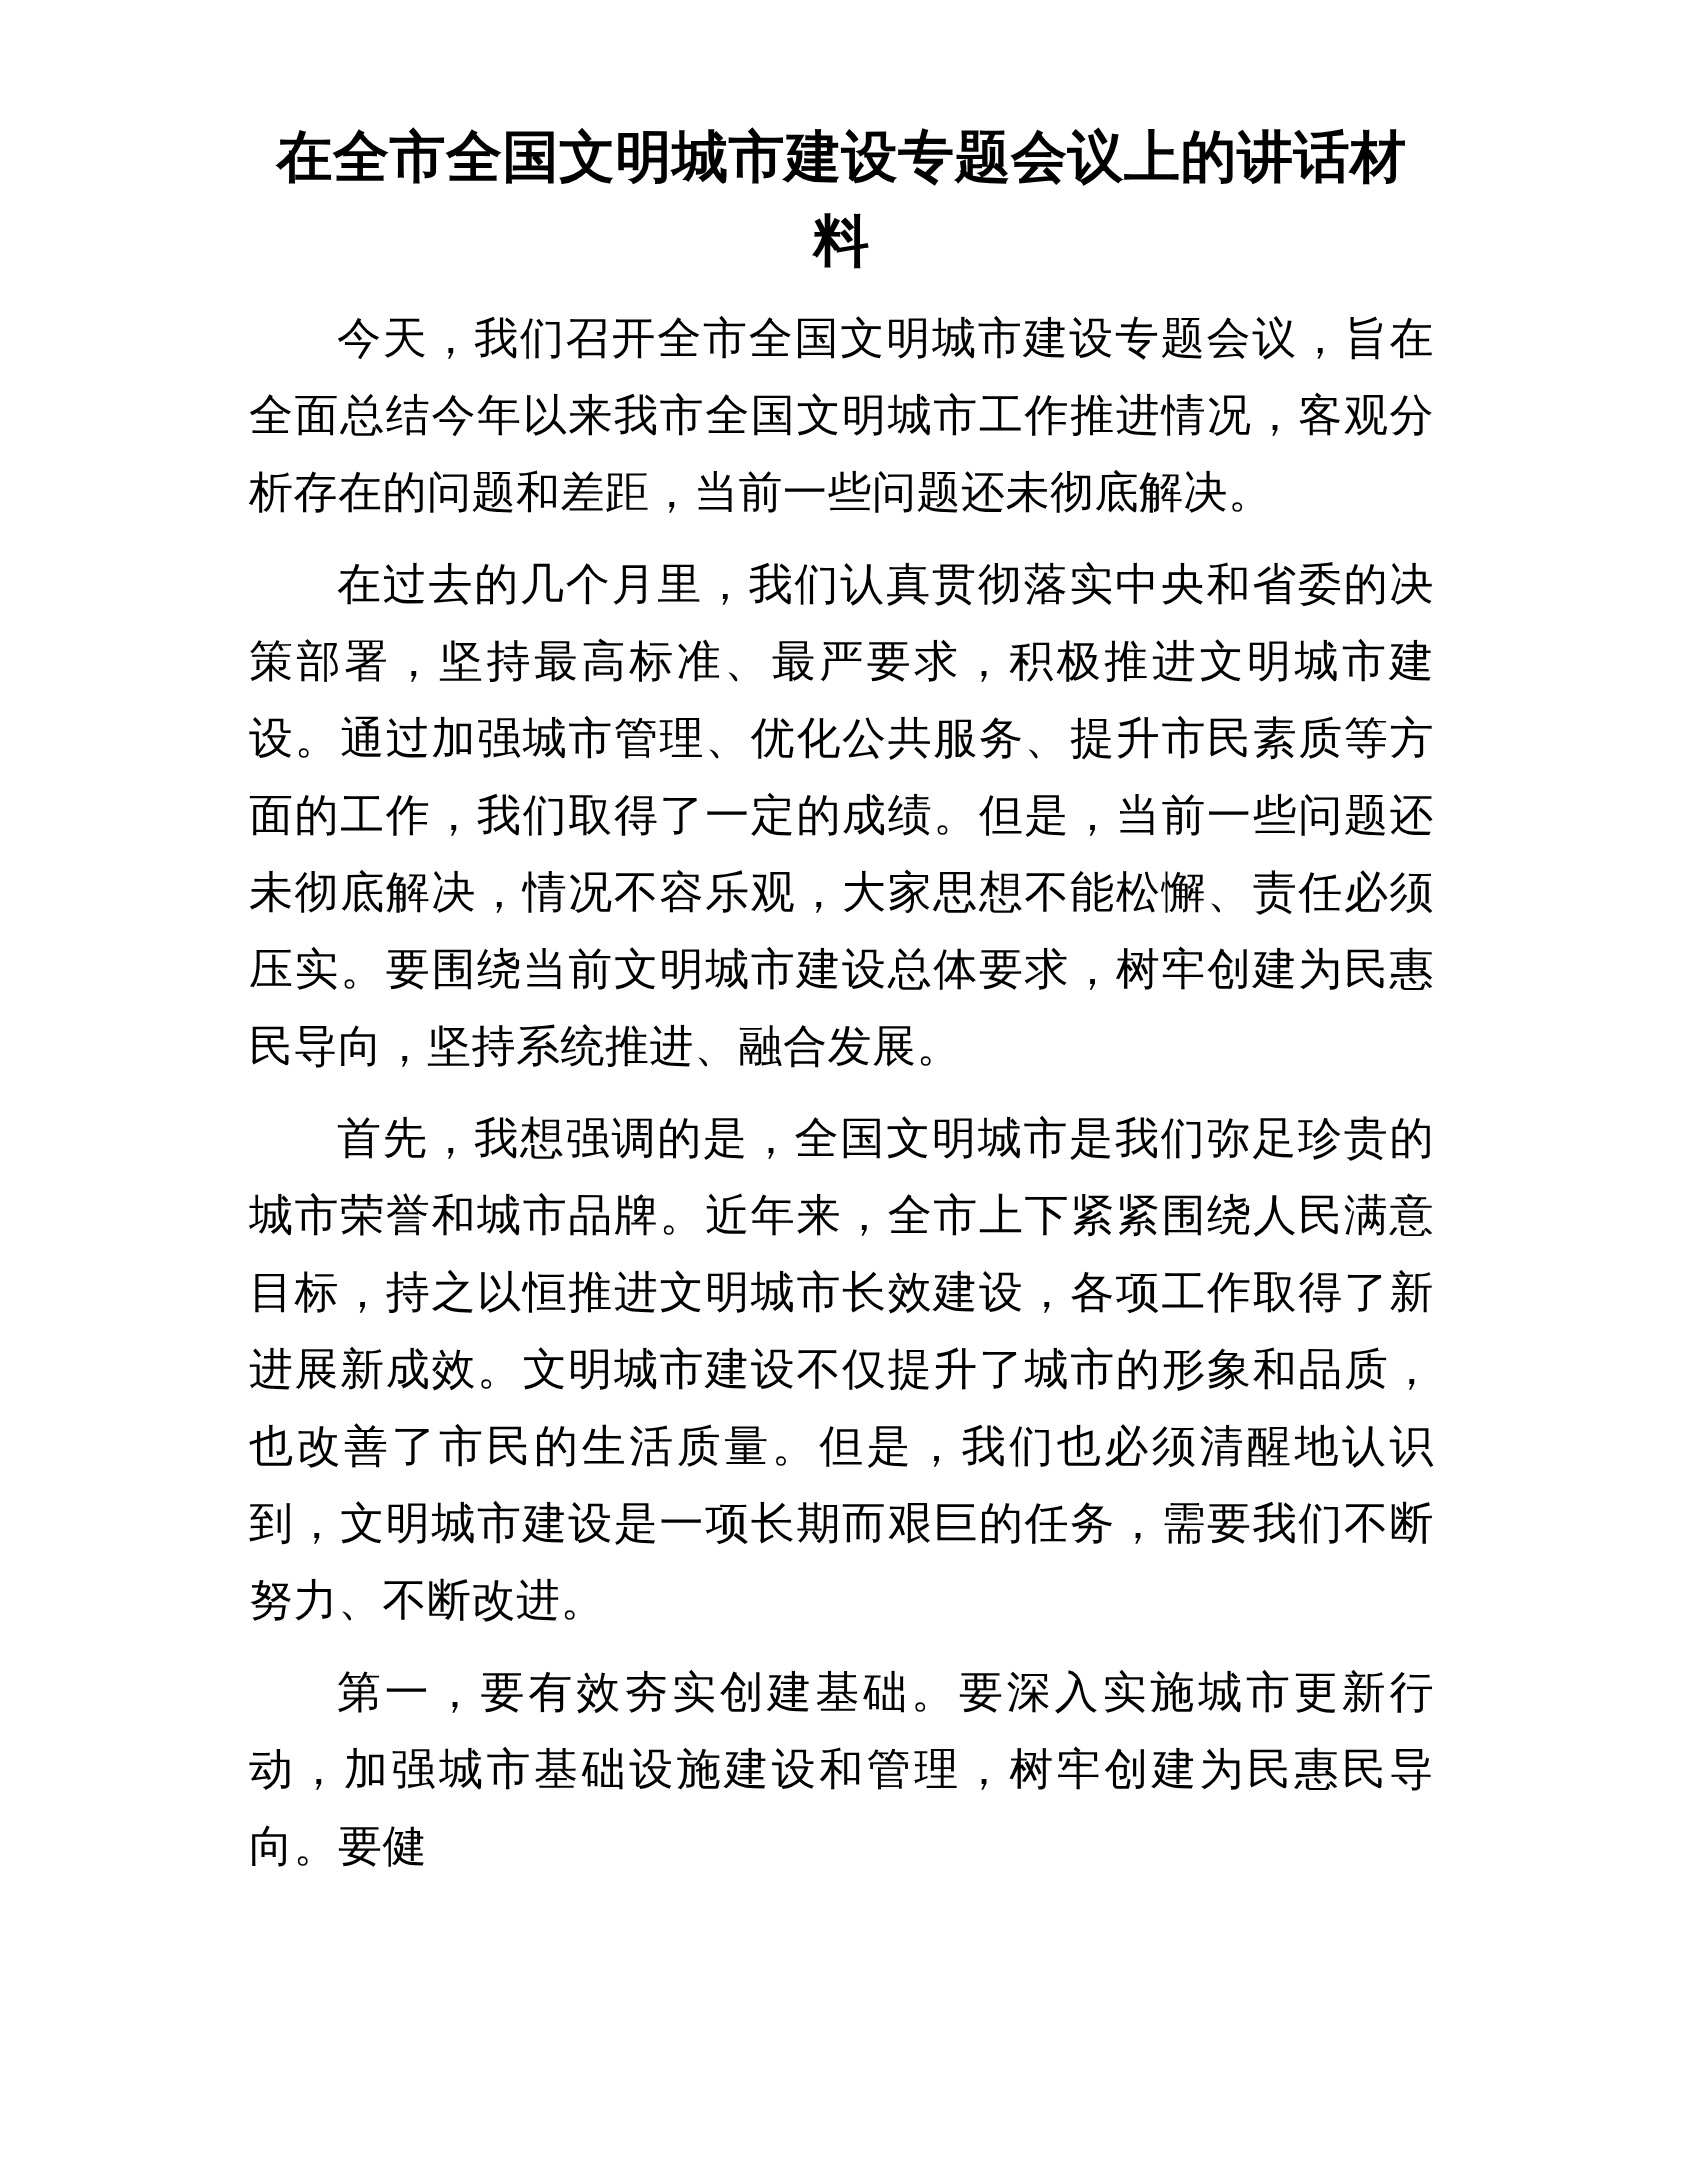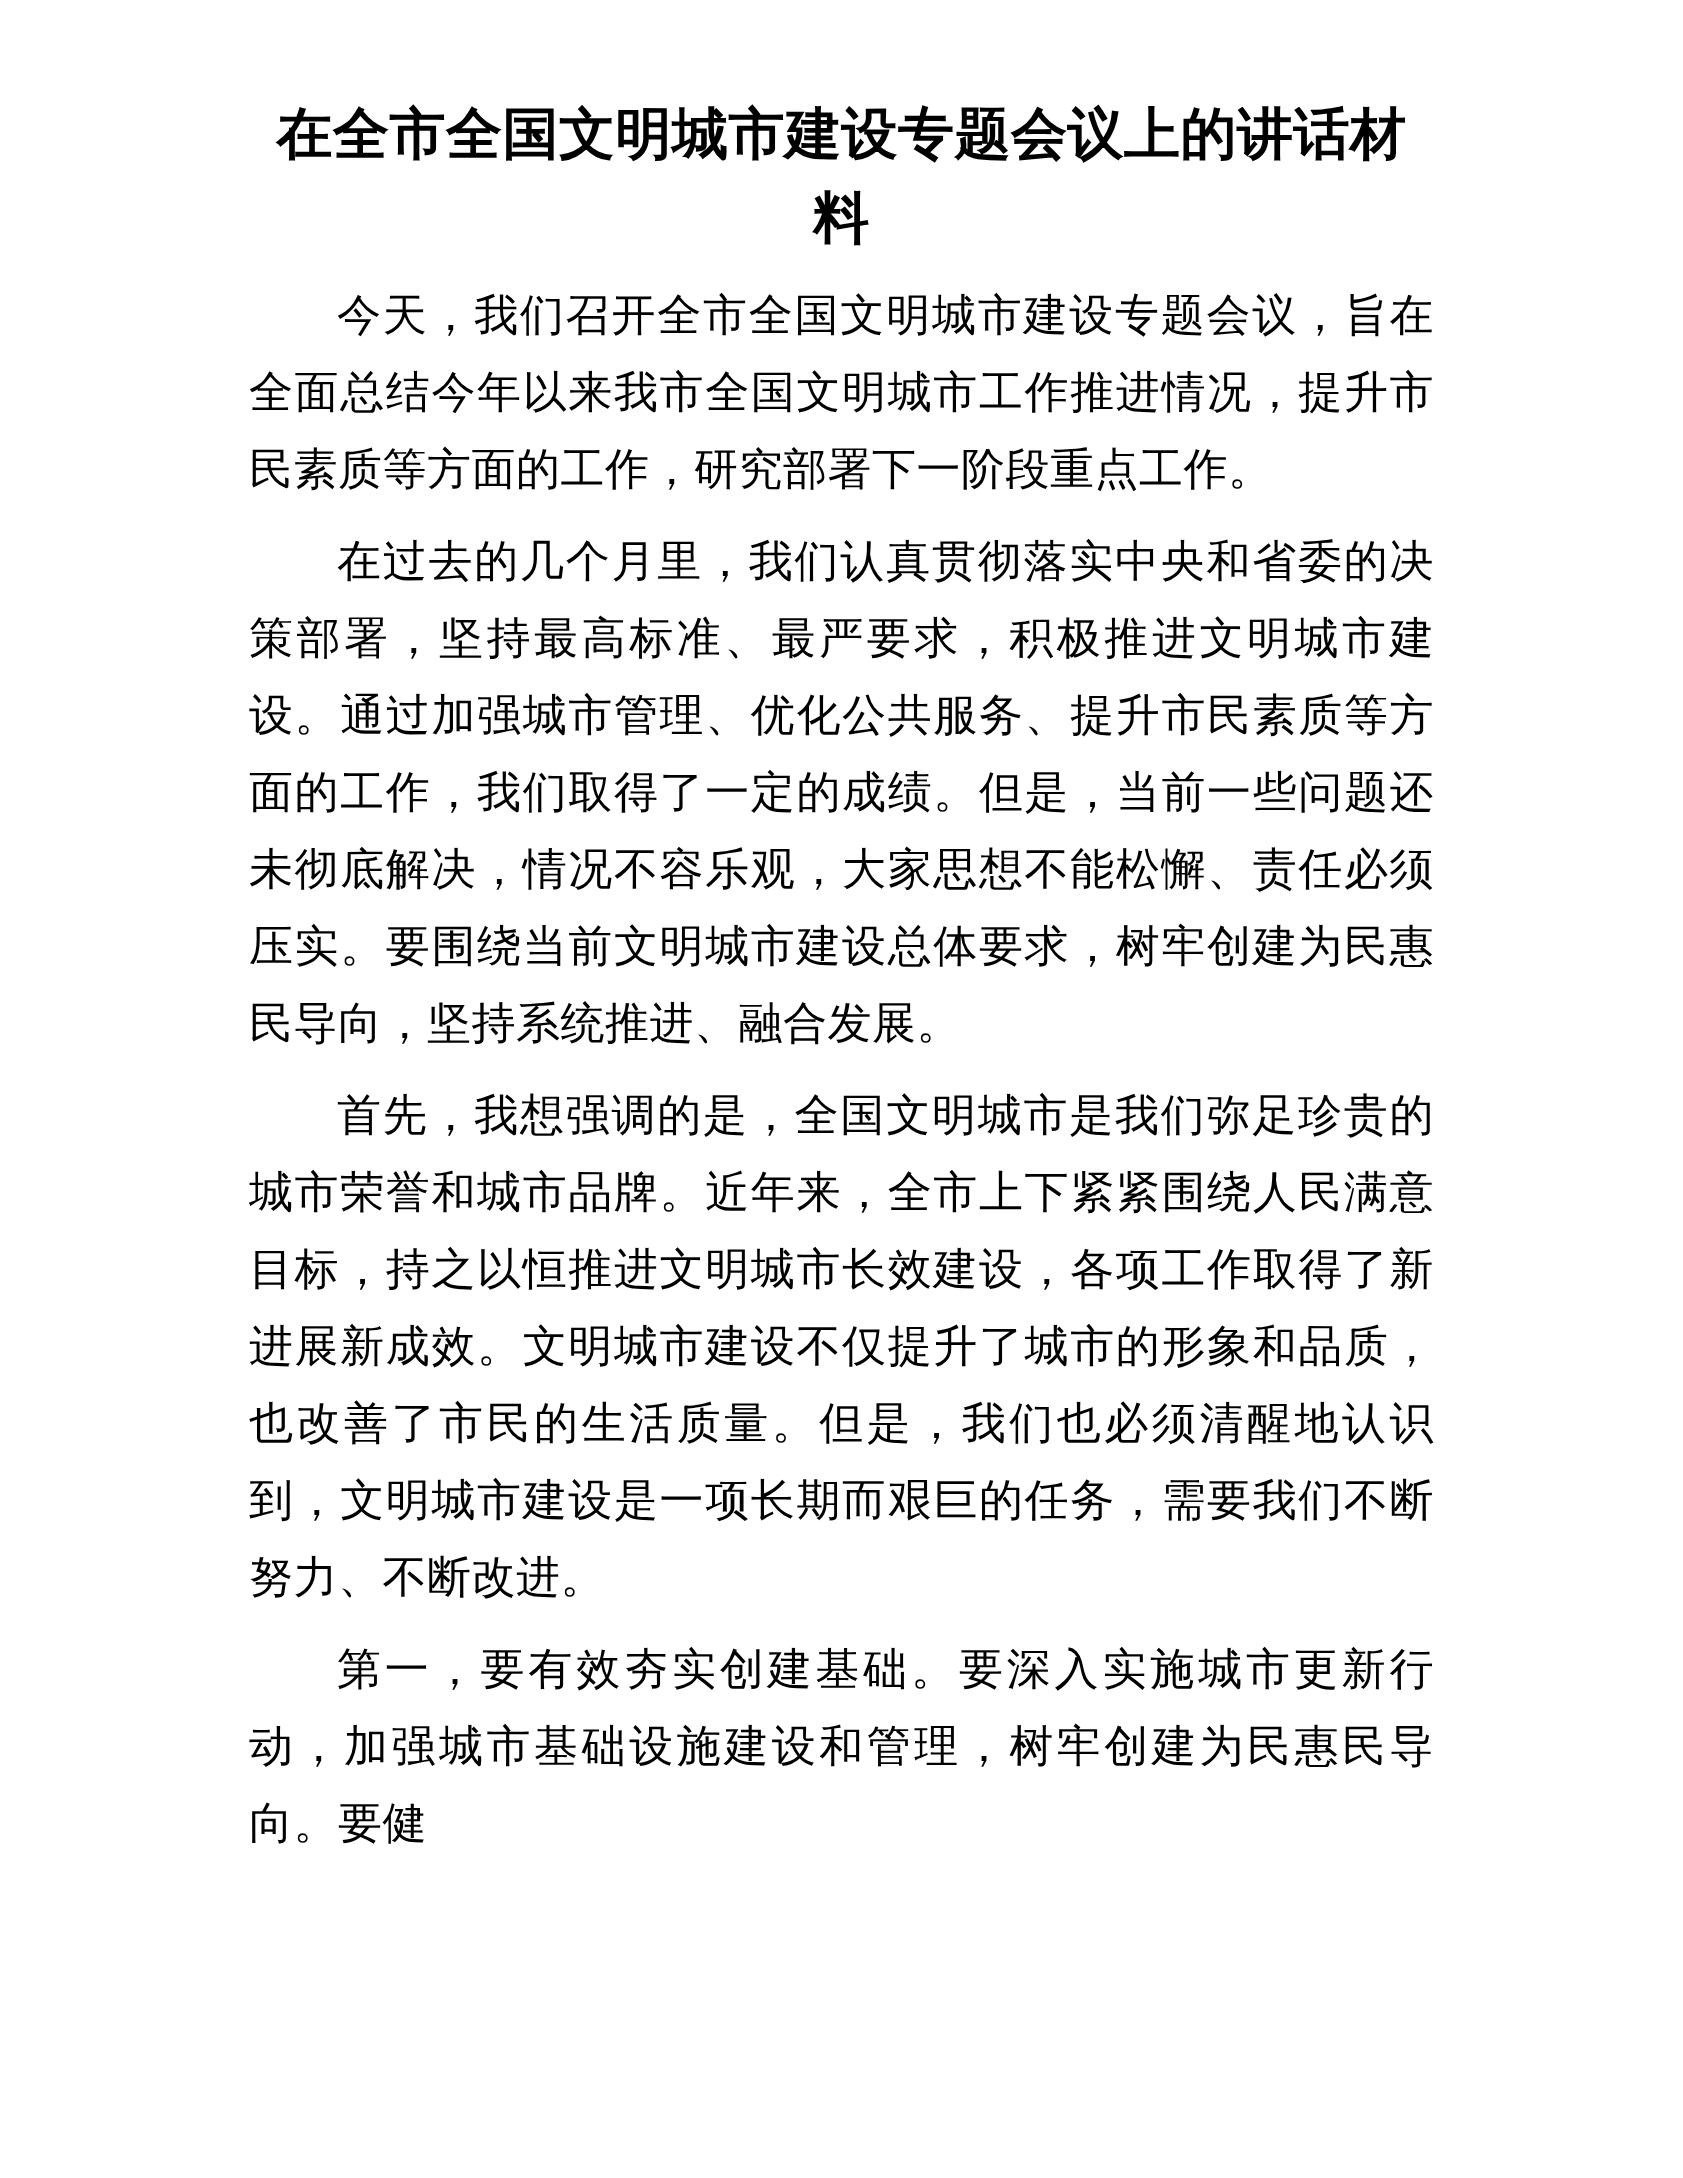--- a/index.html
+++ b/index.html
@@ -11,21 +11,21 @@
     width: 1683px;
     height: 2178px;
     overflow: hidden;
     font-family: "Liberation Sans", sans-serif;
     color: #000000;
   }
   .page {
     box-sizing: border-box;
     width: 1683px;
     height: 2178px;
-    padding: 92px 249px 0 249px;
+    padding: 115px 249px 0 249px;
   }
   .doc-title {
     font-size: 56px;
     line-height: 84px;
     font-weight: 700;
     text-align: center;
     margin: 0 0 16px 0;
     letter-spacing: 0.5px;
   }
   .doc-body p {
@@ -42,19 +42,19 @@
     margin-top: 0;
   }
 </style>
 </head>
 <body>
 
 <div class="page">
   <h1 class="doc-title">在全市全国文明城市建设专题会议上的讲话材料</h1>
 
   <div class="doc-body">
-    <p>今天，我们召开全市全国文明城市建设专题会议，旨在全面总结今年以来我市全国文明城市工作推进情况，提升市民素质等方面的工作，研究部署下一阶段重点工作。</p>
+    <p>今天，我们召开全市全国文明城市建设专题会议，旨在全面总结今年以来我市全国文明城市工作推进情况，客观分析存在的问题和差距，当前一些问题还未彻底解决。</p>
     <p>在过去的几个月里，我们认真贯彻落实中央和省委的决策部署，坚持最高标准、最严要求，积极推进文明城市建设。通过加强城市管理、优化公共服务、提升市民素质等方面的工作，我们取得了一定的成绩。但是，当前一些问题还未彻底解决，情况不容乐观，大家思想不能松懈、责任必须压实。要围绕当前文明城市建设总体要求，树牢创建为民惠民导向，坚持系统推进、融合发展。</p>
     <p>首先，我想强调的是，全国文明城市是我们弥足珍贵的城市荣誉和城市品牌。近年来，全市上下紧紧围绕人民满意目标，持之以恒推进文明城市长效建设，各项工作取得了新进展新成效。文明城市建设不仅提升了城市的形象和品质，也改善了市民的生活质量。但是，我们也必须清醒地认识到，文明城市建设是一项长期而艰巨的任务，需要我们不断努力、不断改进。</p>
     <p>第一，要有效夯实创建基础。要深入实施城市更新行动，加强城市基础设施建设和管理，树牢创建为民惠民导向。要健</p>
   </div>
 </div>
 
 
 </body></html>

